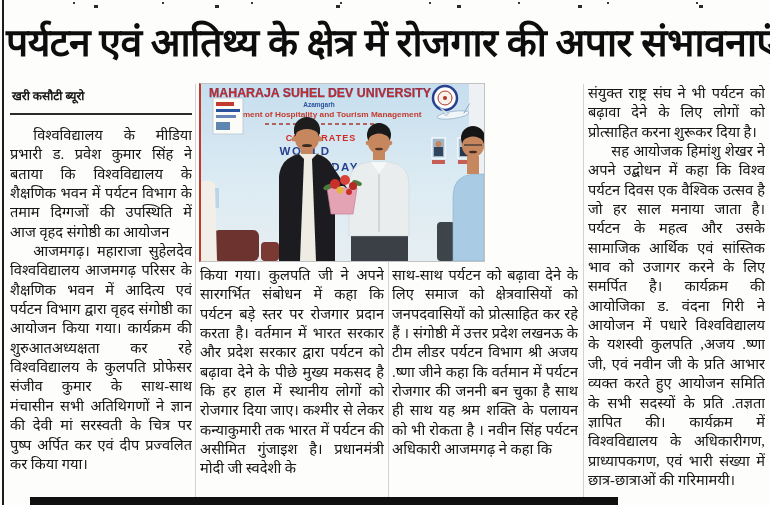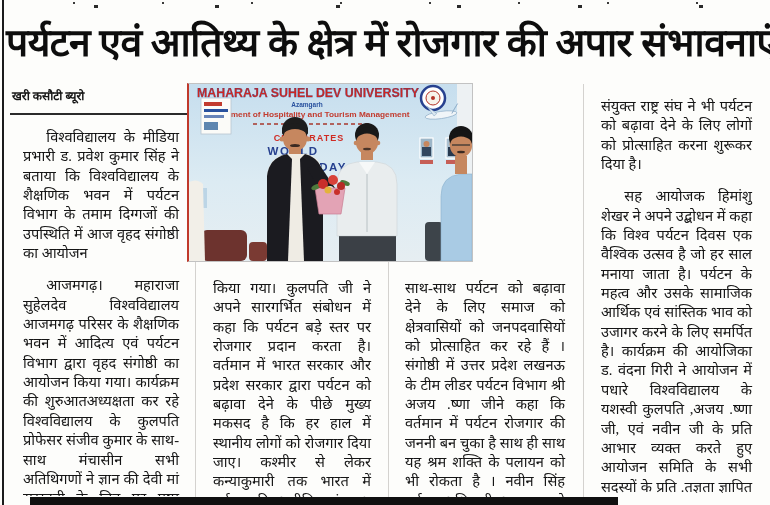--- a/index.html
+++ b/index.html
@@ -8,31 +8,31 @@
   .left-rule{position:absolute;left:2px;top:0;width:2px;height:505px;background:#1b1b1b}
   
   .top-frag{position:absolute;left:40px;top:2px;width:700px;height:6px;
     background:
       repeating-linear-gradient(90deg,transparent 0 54px,#2a2a2a 54px 58px,transparent 58px 121px),
       repeating-linear-gradient(90deg,transparent 0 33px,#3a3a3a 33px 35px,transparent 35px 89px);
     background-size:100% 3px,100% 2px;background-position:0 3px,0 0;background-repeat:repeat-x}
   .headline{position:absolute;left:6px;top:12px;width:758px;height:62px;line-height:62px;
     font-size:39px;font-weight:800;text-align:center;white-space:nowrap;letter-spacing:-0.5px;color:#0d0d0d}
   .col{position:absolute;text-align:justify;font-size:14.6px;line-height:19.35px;overflow:hidden}
-  .col p{margin:13px}
+  .col p{margin:0}
   .indent{text-indent:1.6em}
   .byline{font-size:12px;font-weight:bold;line-height:22px;padding:1px 0 6px 2px;margin:0 0 11px 0;
     border-bottom:2px solid #2b2b2b;width:180px;text-align:left}
   .col1{left:10px;top:84px;width:182px;height:412px}
   .col2{left:200px;top:266px;width:184px;height:231px}
   .col3{left:392px;top:266px;width:186px;height:231px}
   .col4{left:588px;top:84px;width:177px;height:412px}
   .colrule{position:absolute;top:84px;height:413px;width:1px;background:#d4d2cf}
   .rule-a{left:195px}.rule-b{left:388px}.rule-c{left:583px}
-  .photo{position:absolute;left:187px;top:83px;width:283px;height:177px;
+  .photo{position:absolute;left:199px;top:83px;width:283px;height:177px;
     border:1px solid #c2c2c2;border-left:2px solid #c0392b;box-sizing:content-box;background:#84cc16}
   .photo svg{display:block}
   .bottom-bar{position:absolute;left:30px;top:497px;width:588px;height:8px;background:#101010}
   .bt{font-family:"Liberation Sans",sans-serif}
 </style>
 </head>
 <body>
 
 <div class="page">
 

